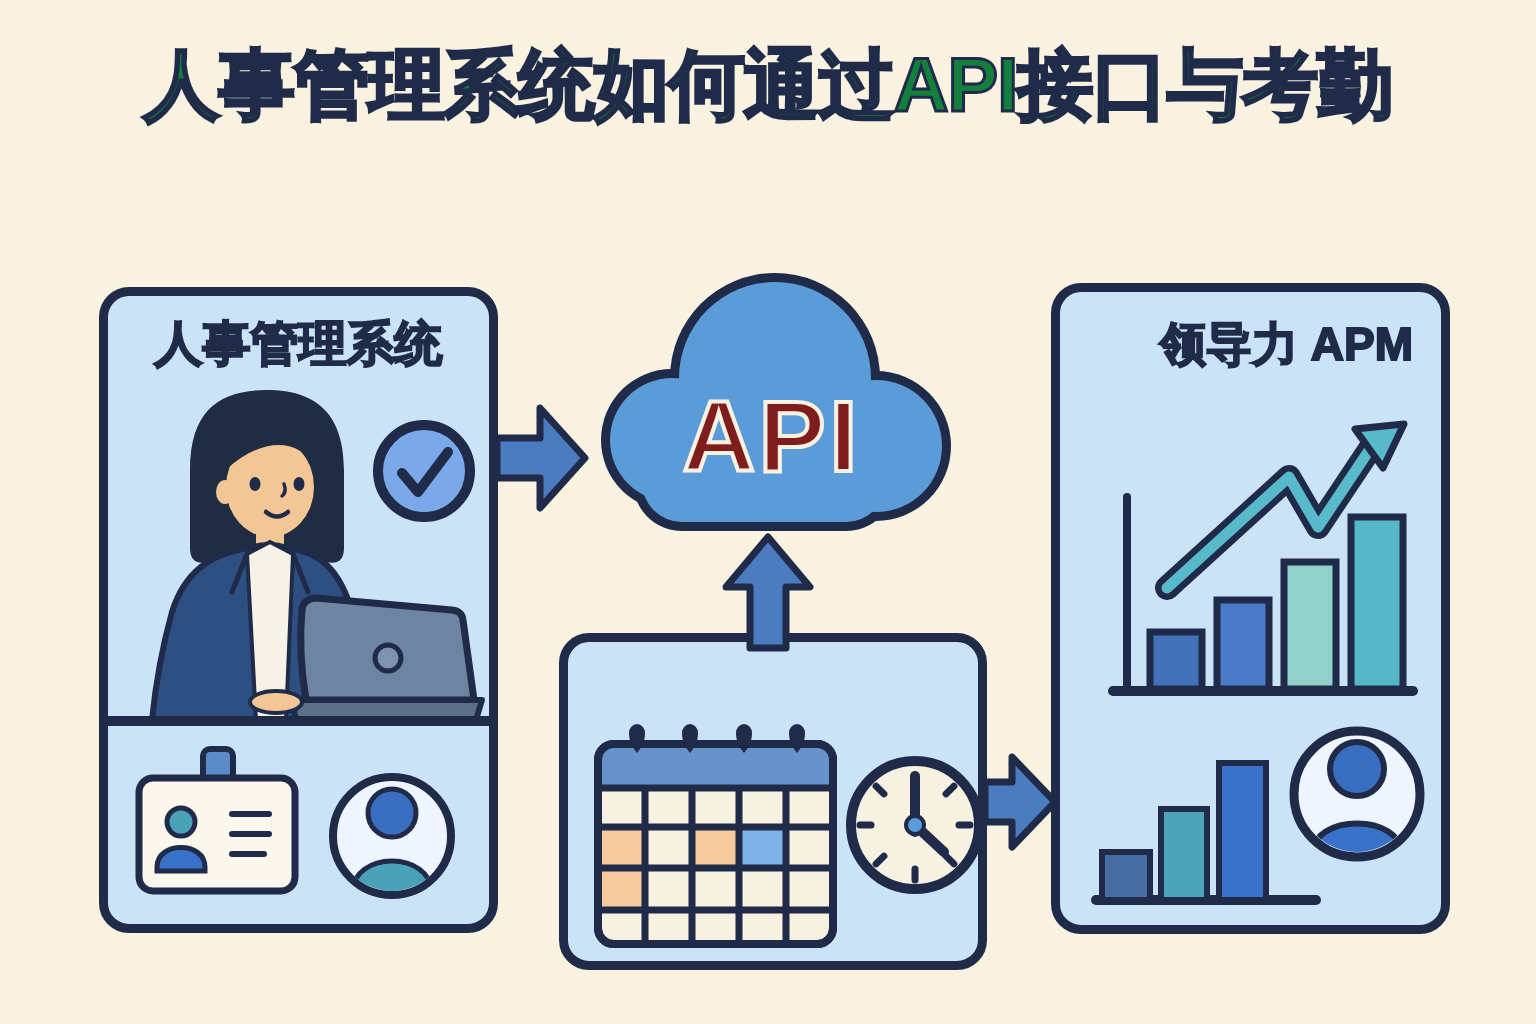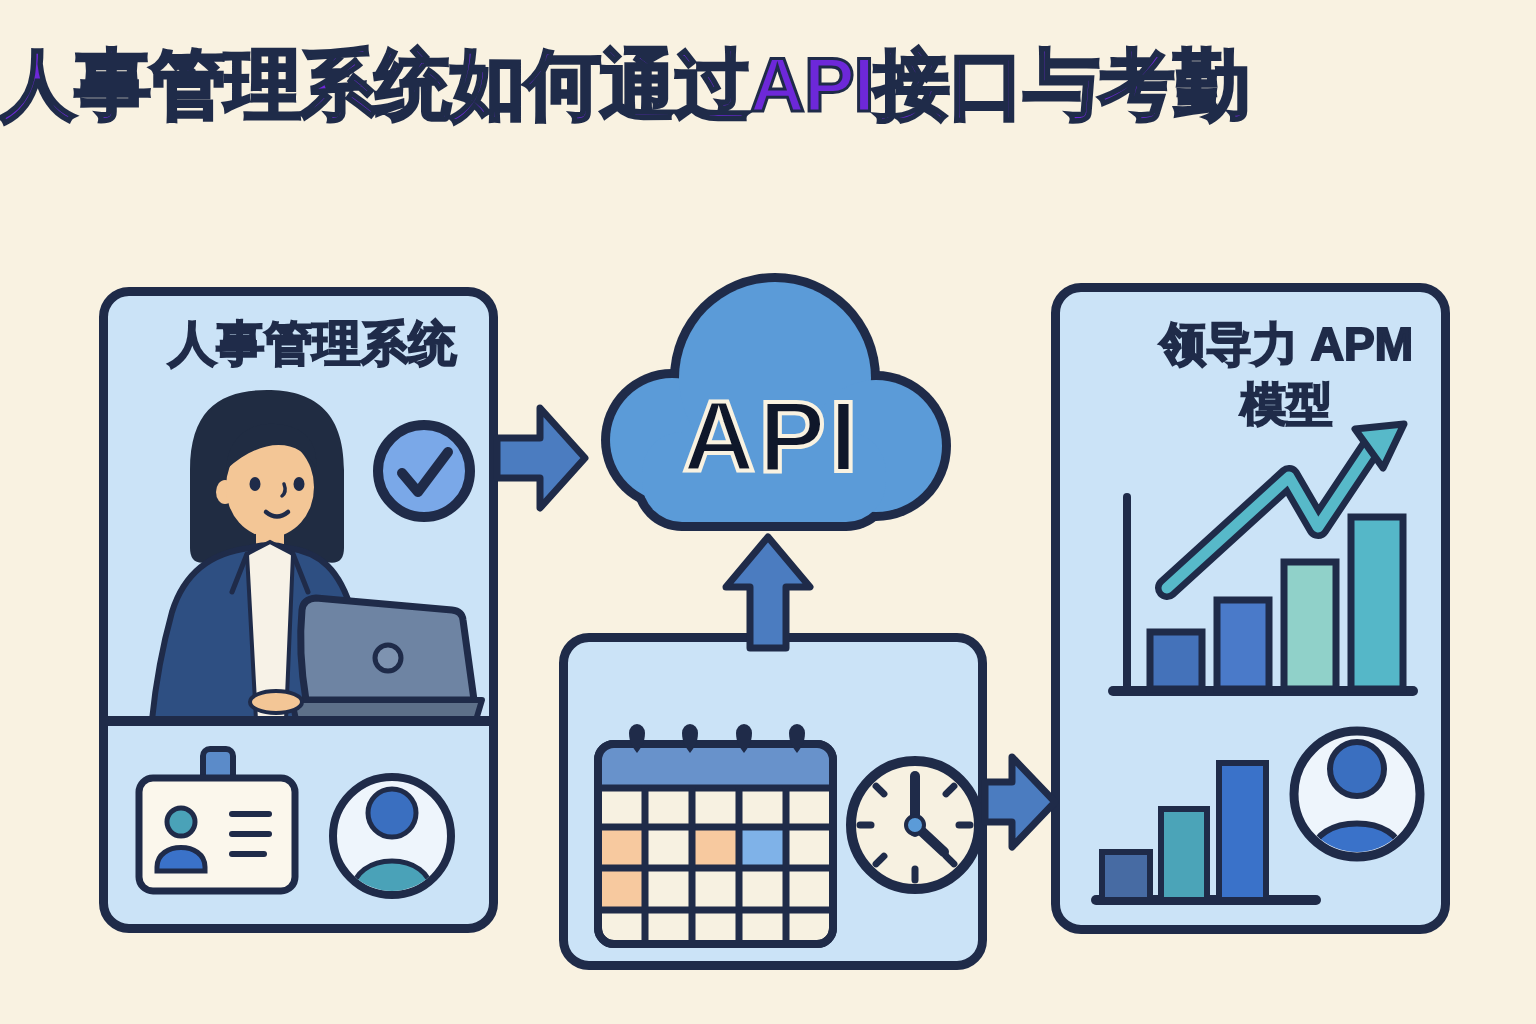--- a/index.html
+++ b/index.html
@@ -1,39 +1,39 @@
 <!DOCTYPE html>
 <html><head>
 <meta charset="utf-8">
 <style>
   html,body{margin:0;padding:0;}
   body{font-family:"Liberation Sans",sans-serif;}
   .canvas{position:relative;width:1536px;height:1024px;background:#f9f2e1;overflow:hidden;}
 
   
-  .title{position:absolute;top:34px;left:0;width:1536px;text-align:left;
-         color:#6d28d9;font-weight:bold;font-size:76px;line-height:102px;
+  .title{position:absolute;top:34px;left:0;width:1536px;text-align:center;
+         color:#15803d;font-weight:bold;font-size:76px;line-height:102px;
          letter-spacing:-1px;-webkit-text-stroke:3px #1f2b49;}
 
   
   .panel{position:absolute;background:#cbe3f7;border:9px solid #1f2b49;border-radius:30px;box-sizing:border-box;}
   .hr-panel{left:99px;top:287px;width:399px;height:646px;}
   .att-panel{left:559px;top:633px;width:428px;height:337px;}
   .apm-panel{left:1051px;top:283px;width:399px;height:651px;}
 
   
   .panel-title{position:absolute;text-align:center;color:#1f2b49;font-weight:bold;
                -webkit-text-stroke:2px #1f2b49;}
-  .hr-title{left:99px;top:312px;width:399px;font-size:48px;padding-left:14px;}
+  .hr-title{left:99px;top:312px;width:399px;font-size:48px;}
   .att-title{left:559px;top:658px;width:428px;font-size:48px;}
   .apm-title{left:1051px;top:314px;width:471px;font-size:46px;line-height:60px;}
 
   
   .api-label{position:absolute;left:622px;top:386px;width:300px;text-align:center;
-             color:#0f172a;font-weight:bold;font-size:100px;line-height:100px;
+             color:#7f1d1d;font-weight:bold;font-size:100px;line-height:100px;
              -webkit-text-stroke:4px #f9f2e1;letter-spacing:4px;}
 
   svg.art{position:absolute;left:0;top:0;pointer-events:none;}
 </style>
 </head>
 <body>
 
 <div class="canvas">
 
   <header class="title">
@@ -190,18 +190,17 @@
       <g clip-path="url(#clip-av-right)">
         <path d="M 1312 855 C 1312 813 1402 813 1402 855 L 1402 862 L 1312 862 Z" fill="#3a72c9" stroke="#1f2b49" stroke-width="6"></path>
       </g>
       <circle cx="1357" cy="769" r="27" fill="#3a6fc0" stroke="#1f2b49" stroke-width="6"></circle>
     </g>
   </svg>
 
   <div class="panel-title hr-title">人事管理系统</div>
   <div class="panel-title apm-title">
     <div>领导力 APM</div>
-    <div>模型</div>
   </div>
 
   <div class="api-label">API</div>
 
 </div>
 
 </body></html>

